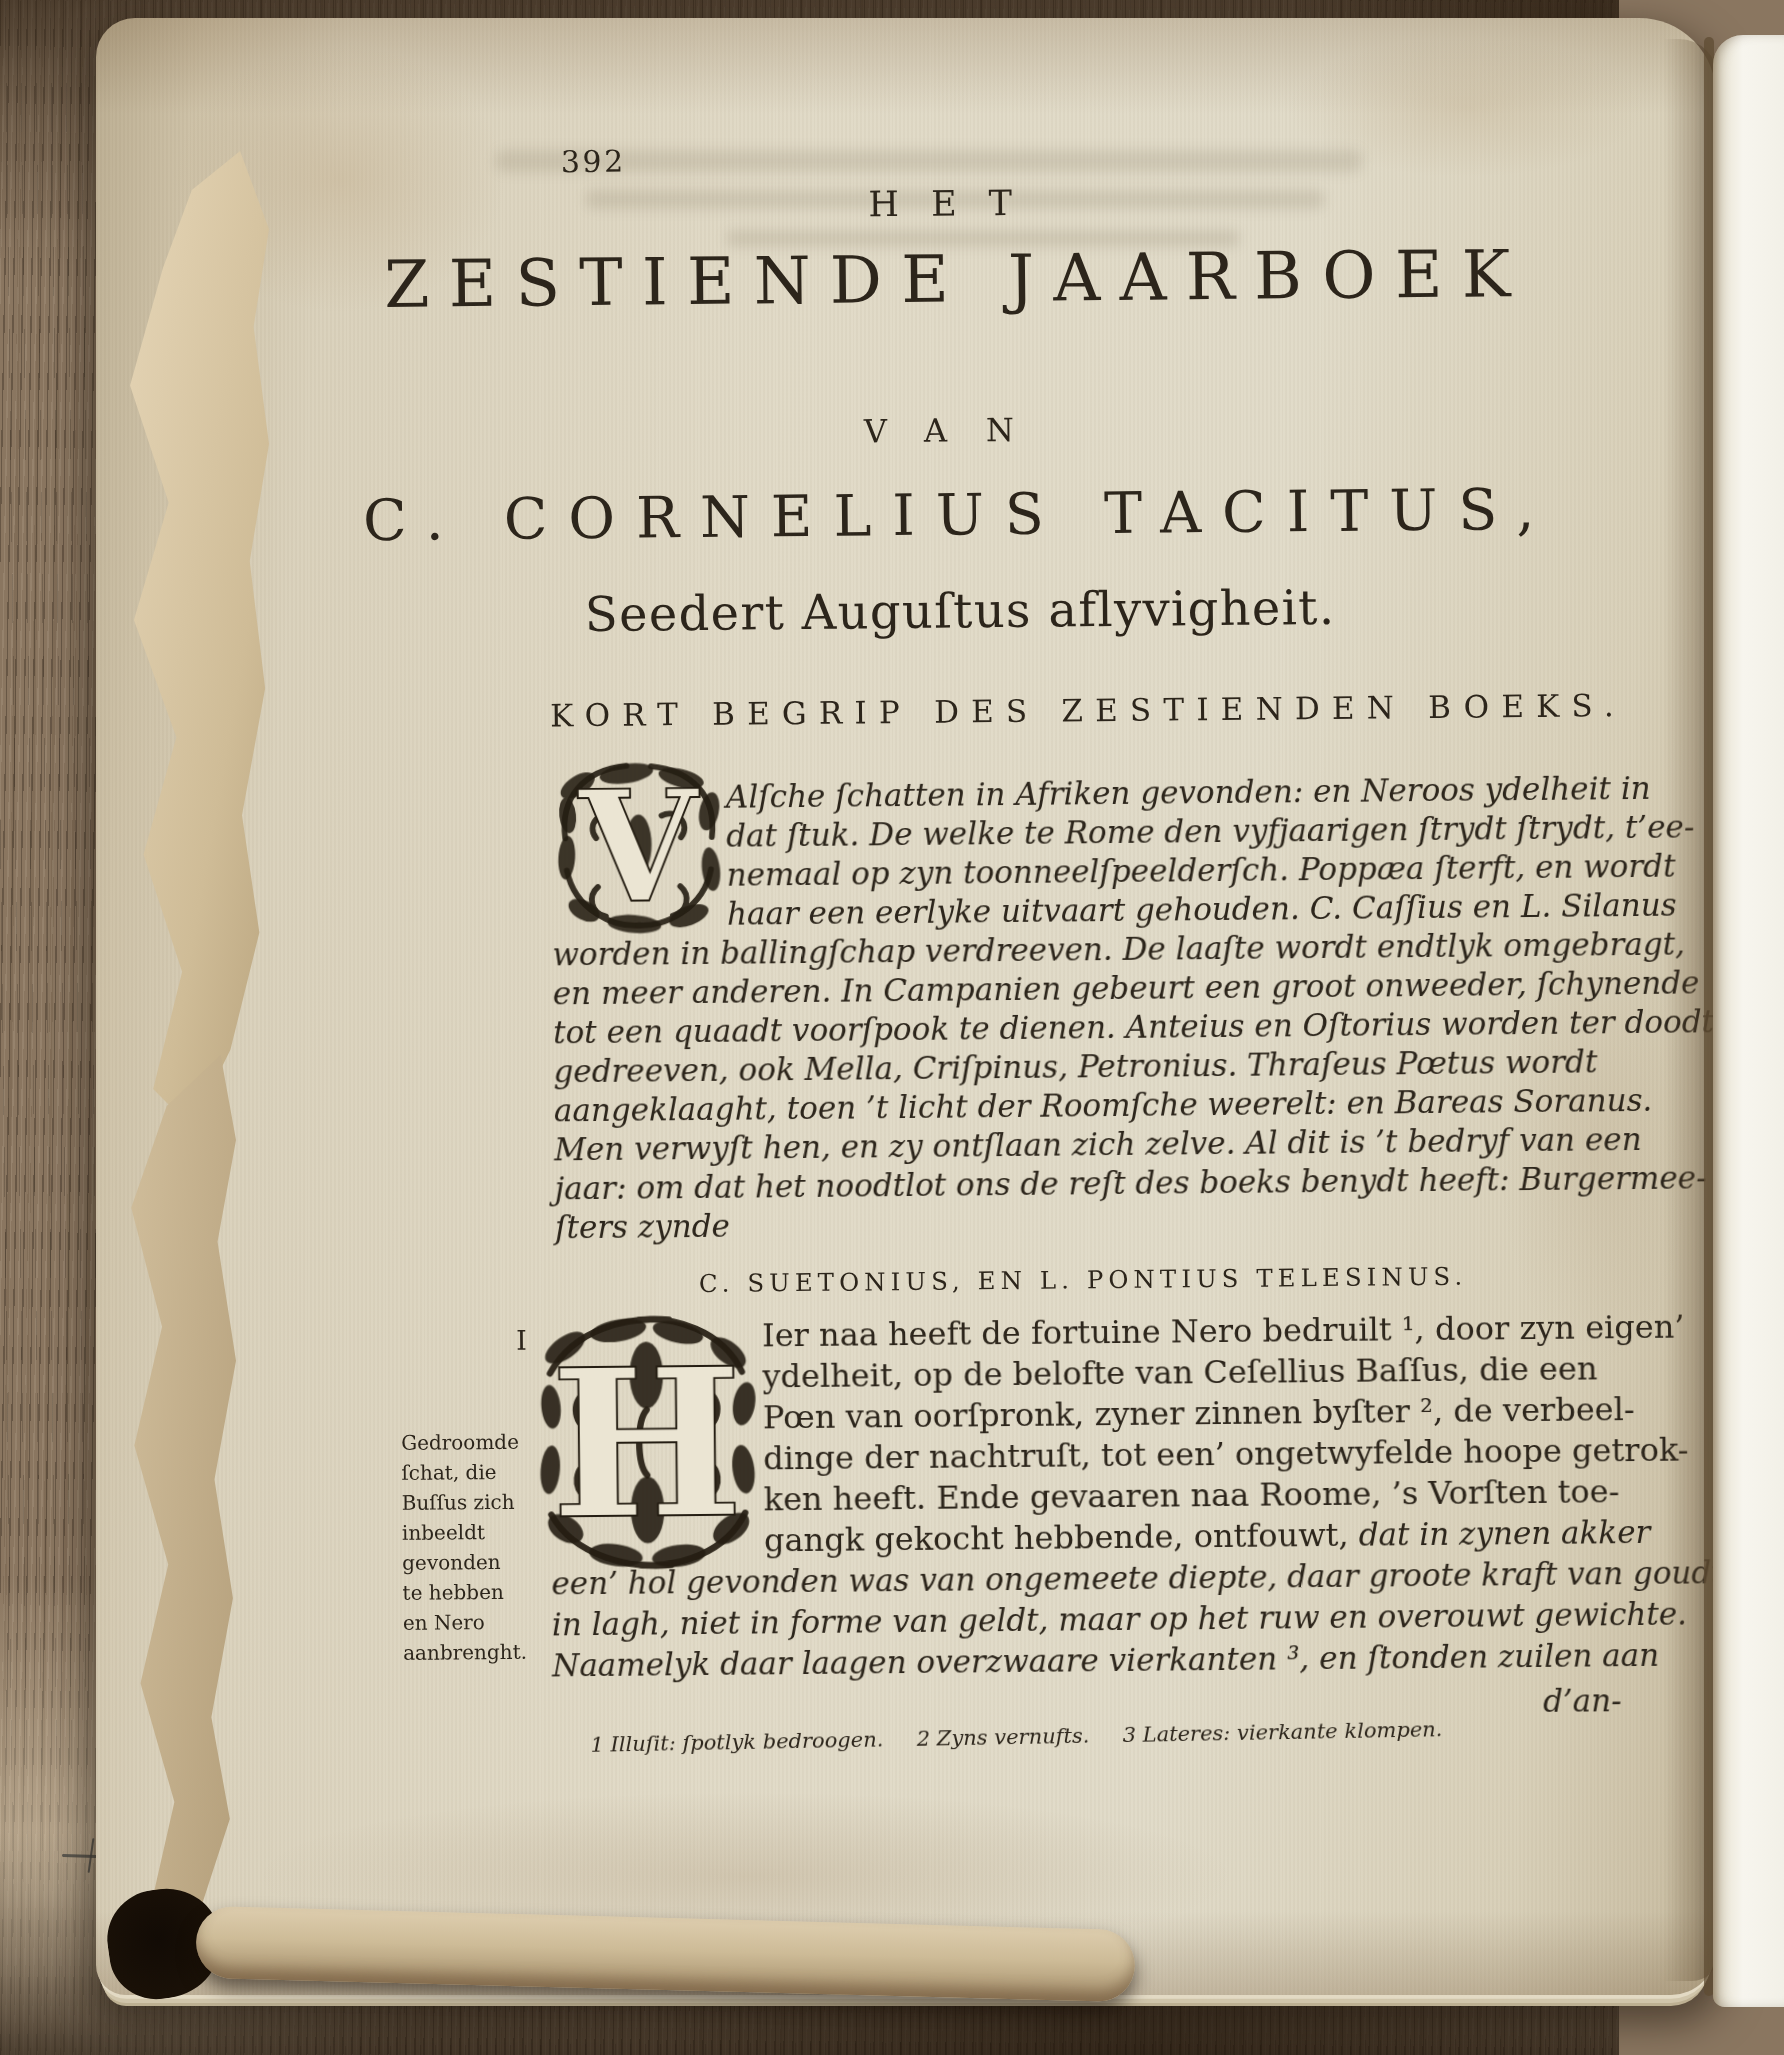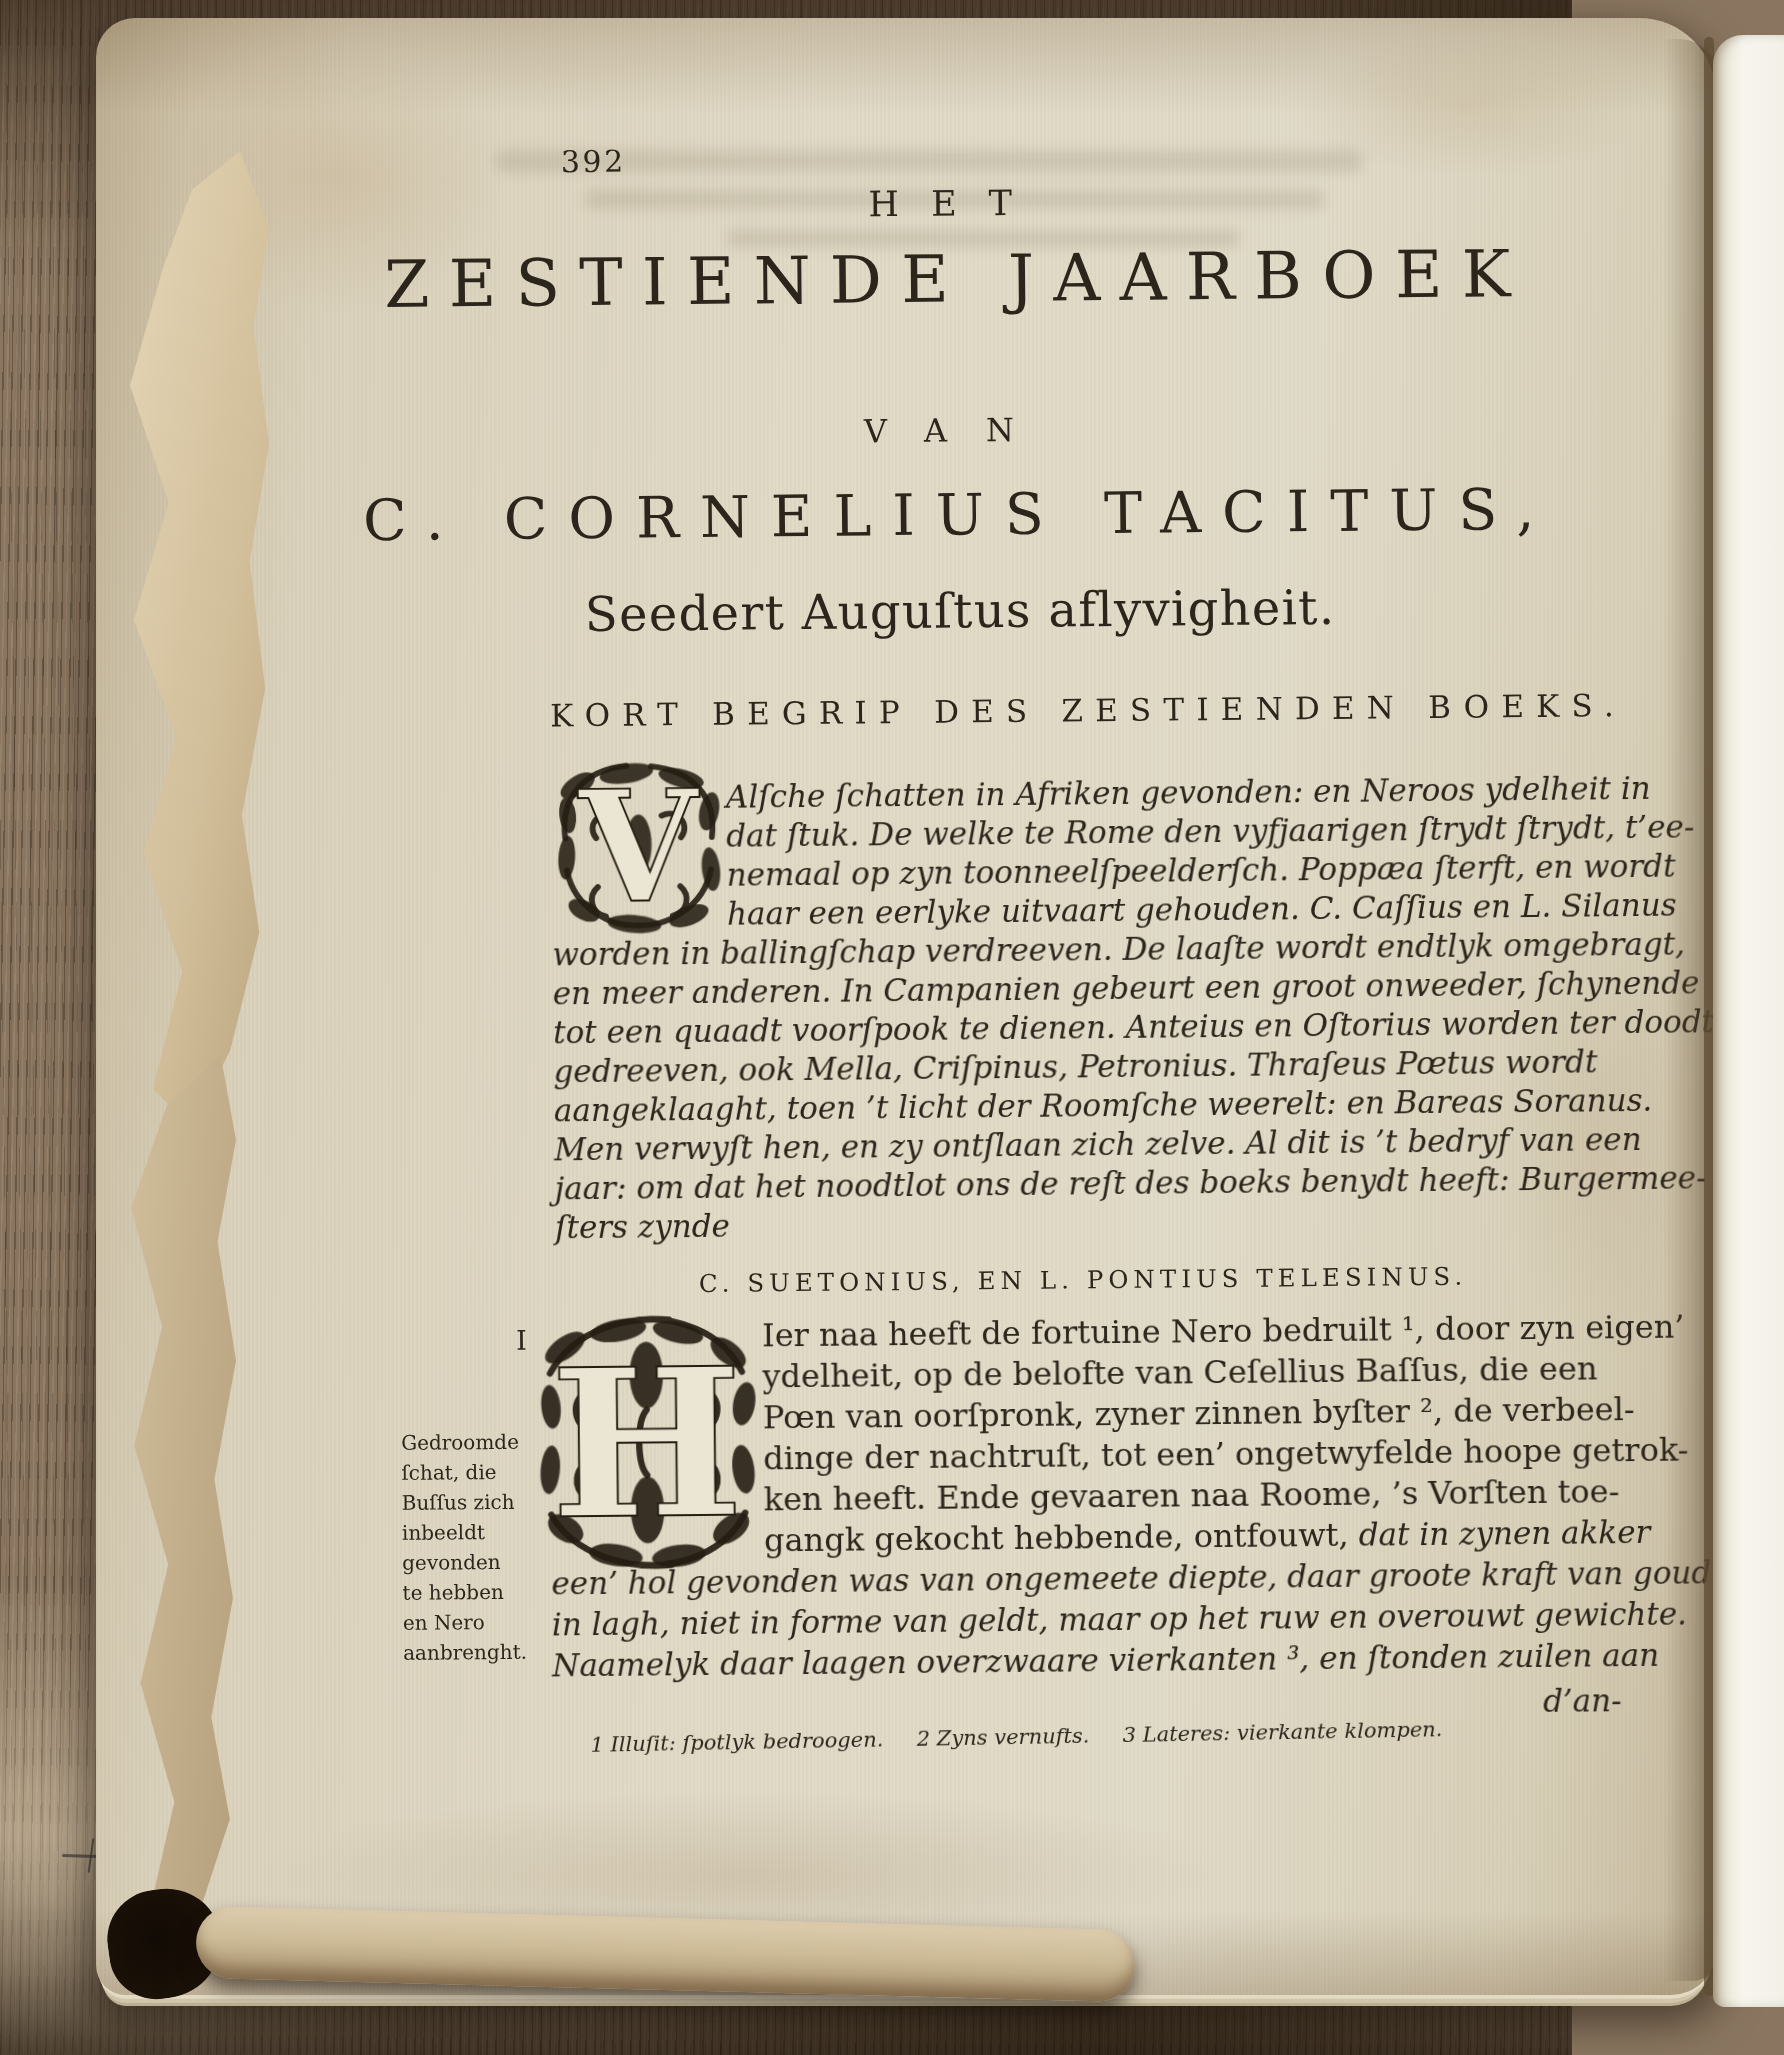--- a/index.html
+++ b/index.html
@@ -1,17 +1,17 @@
 <!DOCTYPE html>
 <html style="font-size:10.3px"><head>
 <meta charset="utf-8">
 <style>
   html,body{margin:0;padding:0;}
   body{width:1784px;height:2056px;overflow:hidden;background:#8a7660;}
-  .stage{position:relative;width:1572px;height:2056px;font-family:"DejaVu Serif","Liberation Serif",serif;}
+  .stage{position:relative;width:1572px;height:2056px;font-family:"DejaVu Serif","Liberation Serif",serif;padding-left:47px;}
 
   
   .wood{position:absolute;inset:0;background-color:#8a7660;
     background-image:
       linear-gradient(180deg, rgba(38,26,14,.62) 0%, rgba(38,26,14,.30) 5%, rgba(0,0,0,0) 13%),
       linear-gradient(0deg, rgba(30,20,10,.66) 0%, rgba(30,20,10,.34) 4%, rgba(0,0,0,0) 11%),
       radial-gradient(ellipse 643px 514px at 3% 92%, rgba(243,228,198,.50), rgba(243,228,198,0) 62%),
       radial-gradient(ellipse 514px 386px at 98% 2%, rgba(50,34,18,.55), rgba(0,0,0,0) 60%),
       radial-gradient(ellipse 772px 322px at 70% 100%, rgba(35,22,10,.45), rgba(0,0,0,0) 65%),
       repeating-linear-gradient(91deg, rgba(24,15,7,.30) 0 1.3px, rgba(0,0,0,0) 1.3px 4.5px, rgba(255,243,221,.10) 4.5px 5.8px, rgba(0,0,0,0) 5.8px 9px),

